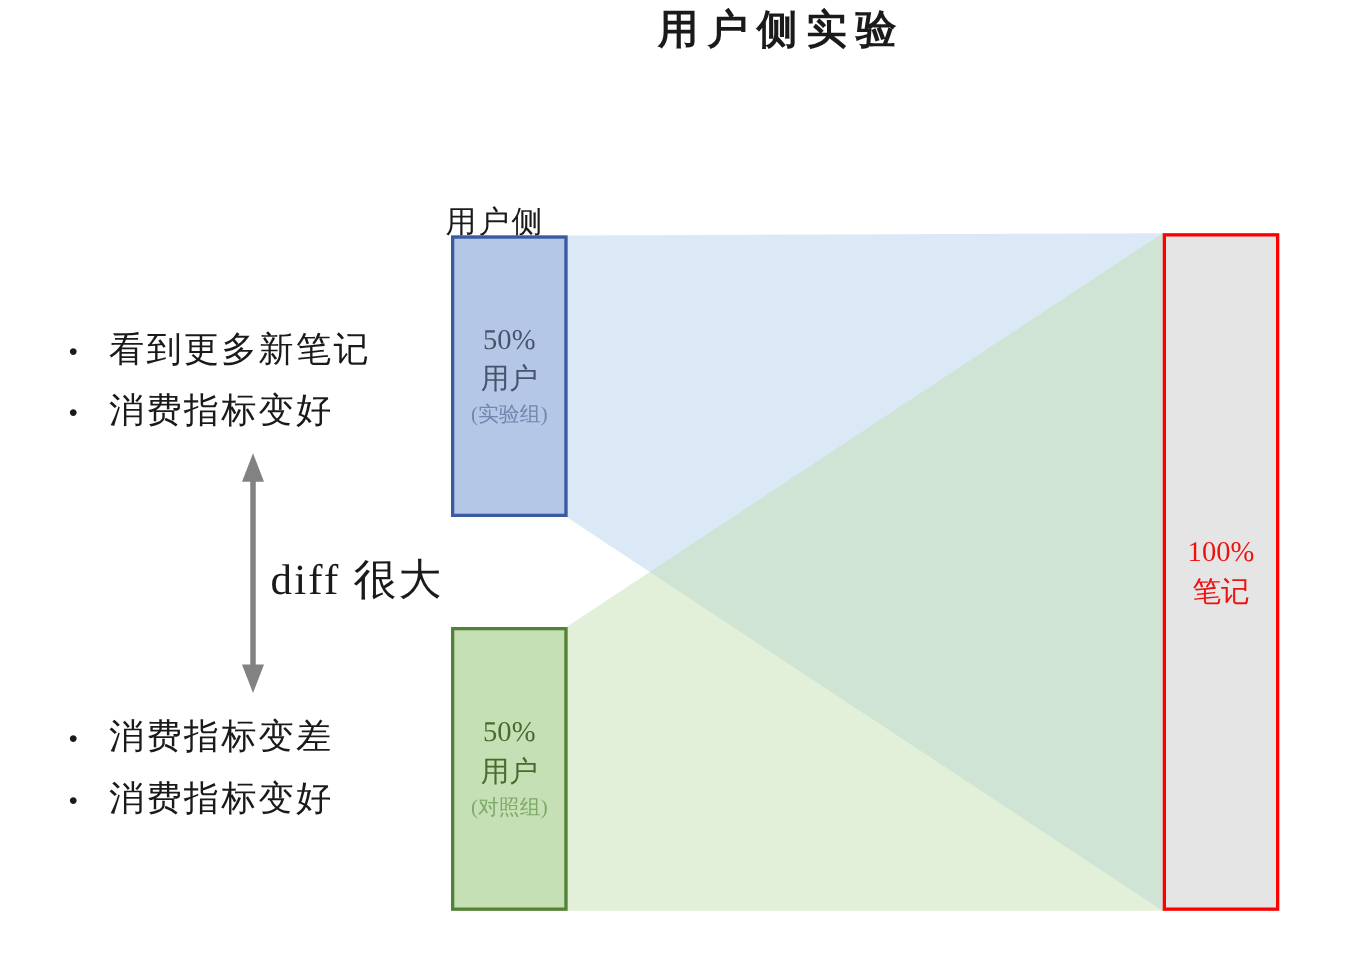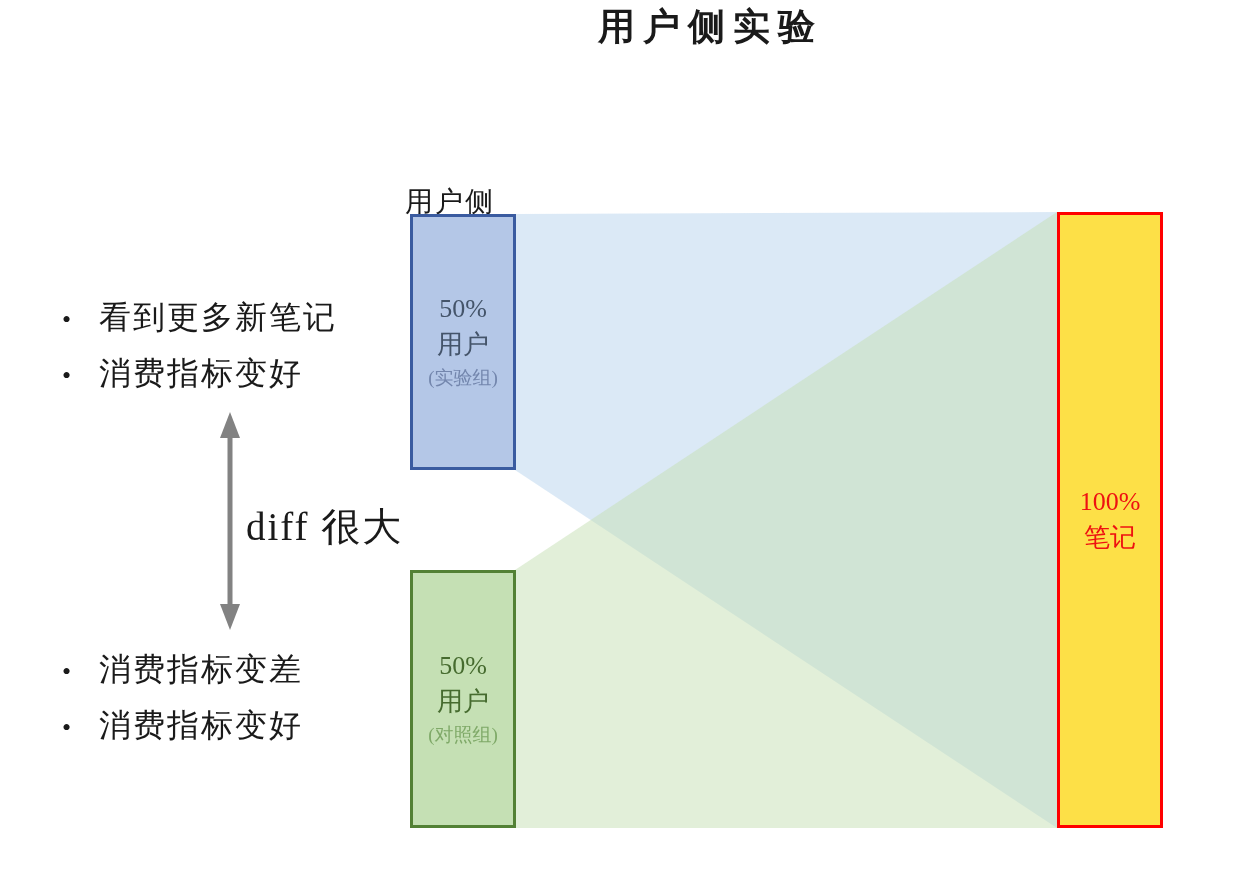--- a/index.html
+++ b/index.html
@@ -119,21 +119,21 @@
     <div class="box-line" style="color: rgb(68, 84, 106);">用户</div>
     <div class="box-sub" style="color: rgb(115, 134, 173);">(实验组)</div>
   </div>
 
   <div class="box control-box" style="background-color: rgb(197, 224, 180); border-color: rgb(83, 129, 53);">
     <div class="box-line" style="color: rgb(70, 107, 47);">50%</div>
     <div class="box-line" style="color: rgb(70, 107, 47);">用户</div>
     <div class="box-sub" style="color: rgb(127, 169, 104); text-align: center;">(对照组)</div>
   </div>
 
-  <div class="box notes-box" style="background-color: #fde047; border-color: rgb(255, 0, 0);">
+  <div class="box notes-box" style="background-color: #e5e5e5; border-color: rgb(255, 0, 0);">
     <div class="box-line" style="color: rgb(238, 17, 17);">100%</div>
     <div class="box-line" style="color: rgb(238, 17, 17);">笔记</div>
   </div>
 
   <div class="bullet-list top">
     <div class="bullet-row">
       <span class="dot">•</span>
       <span>看到更多新笔记</span>
     </div>
     <div class="bullet-row">

